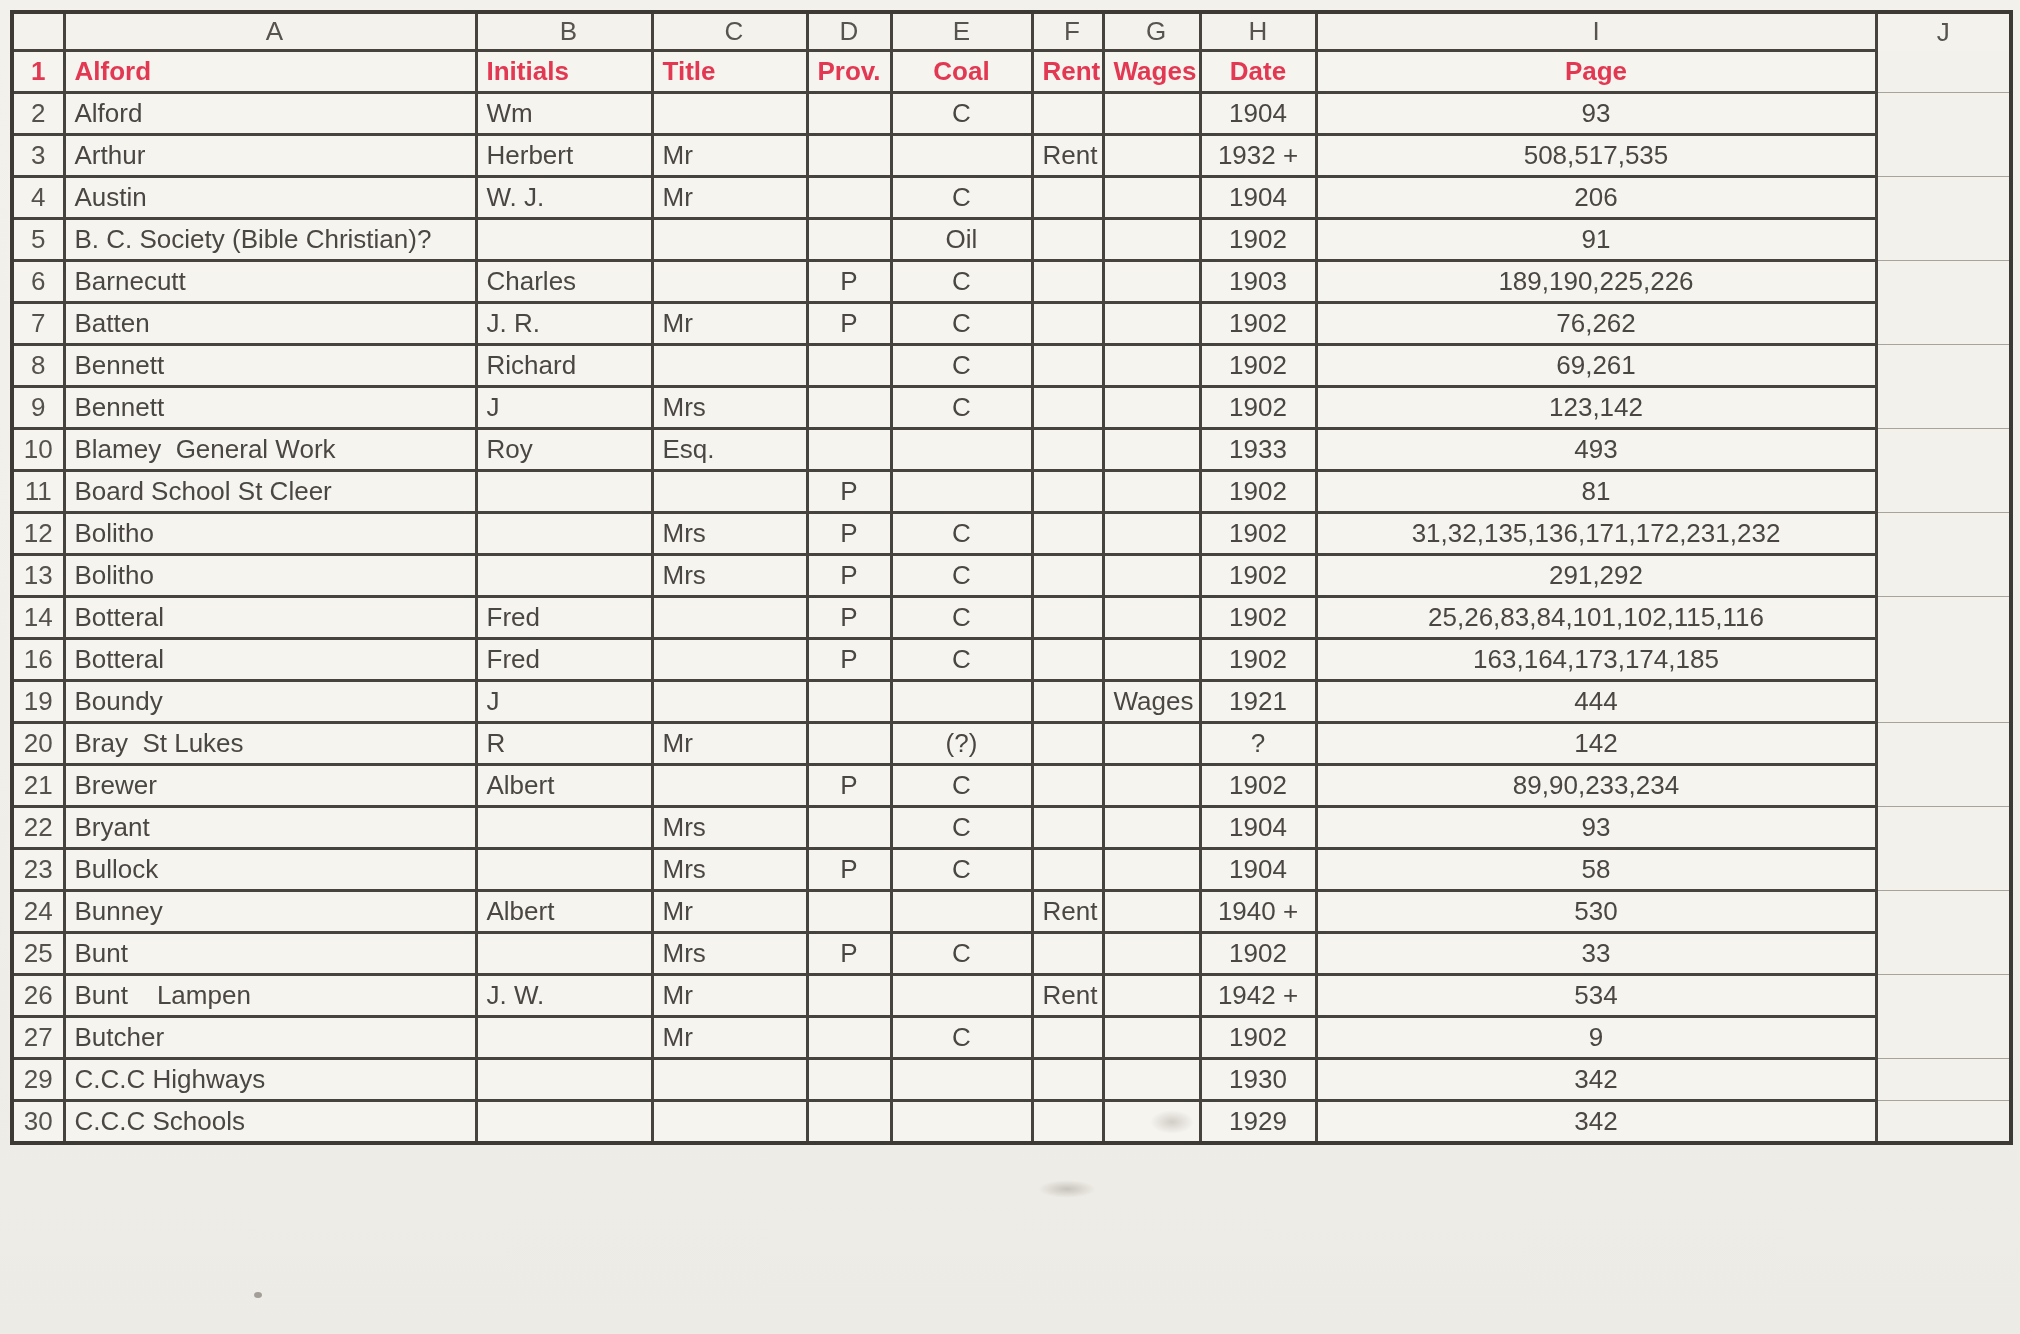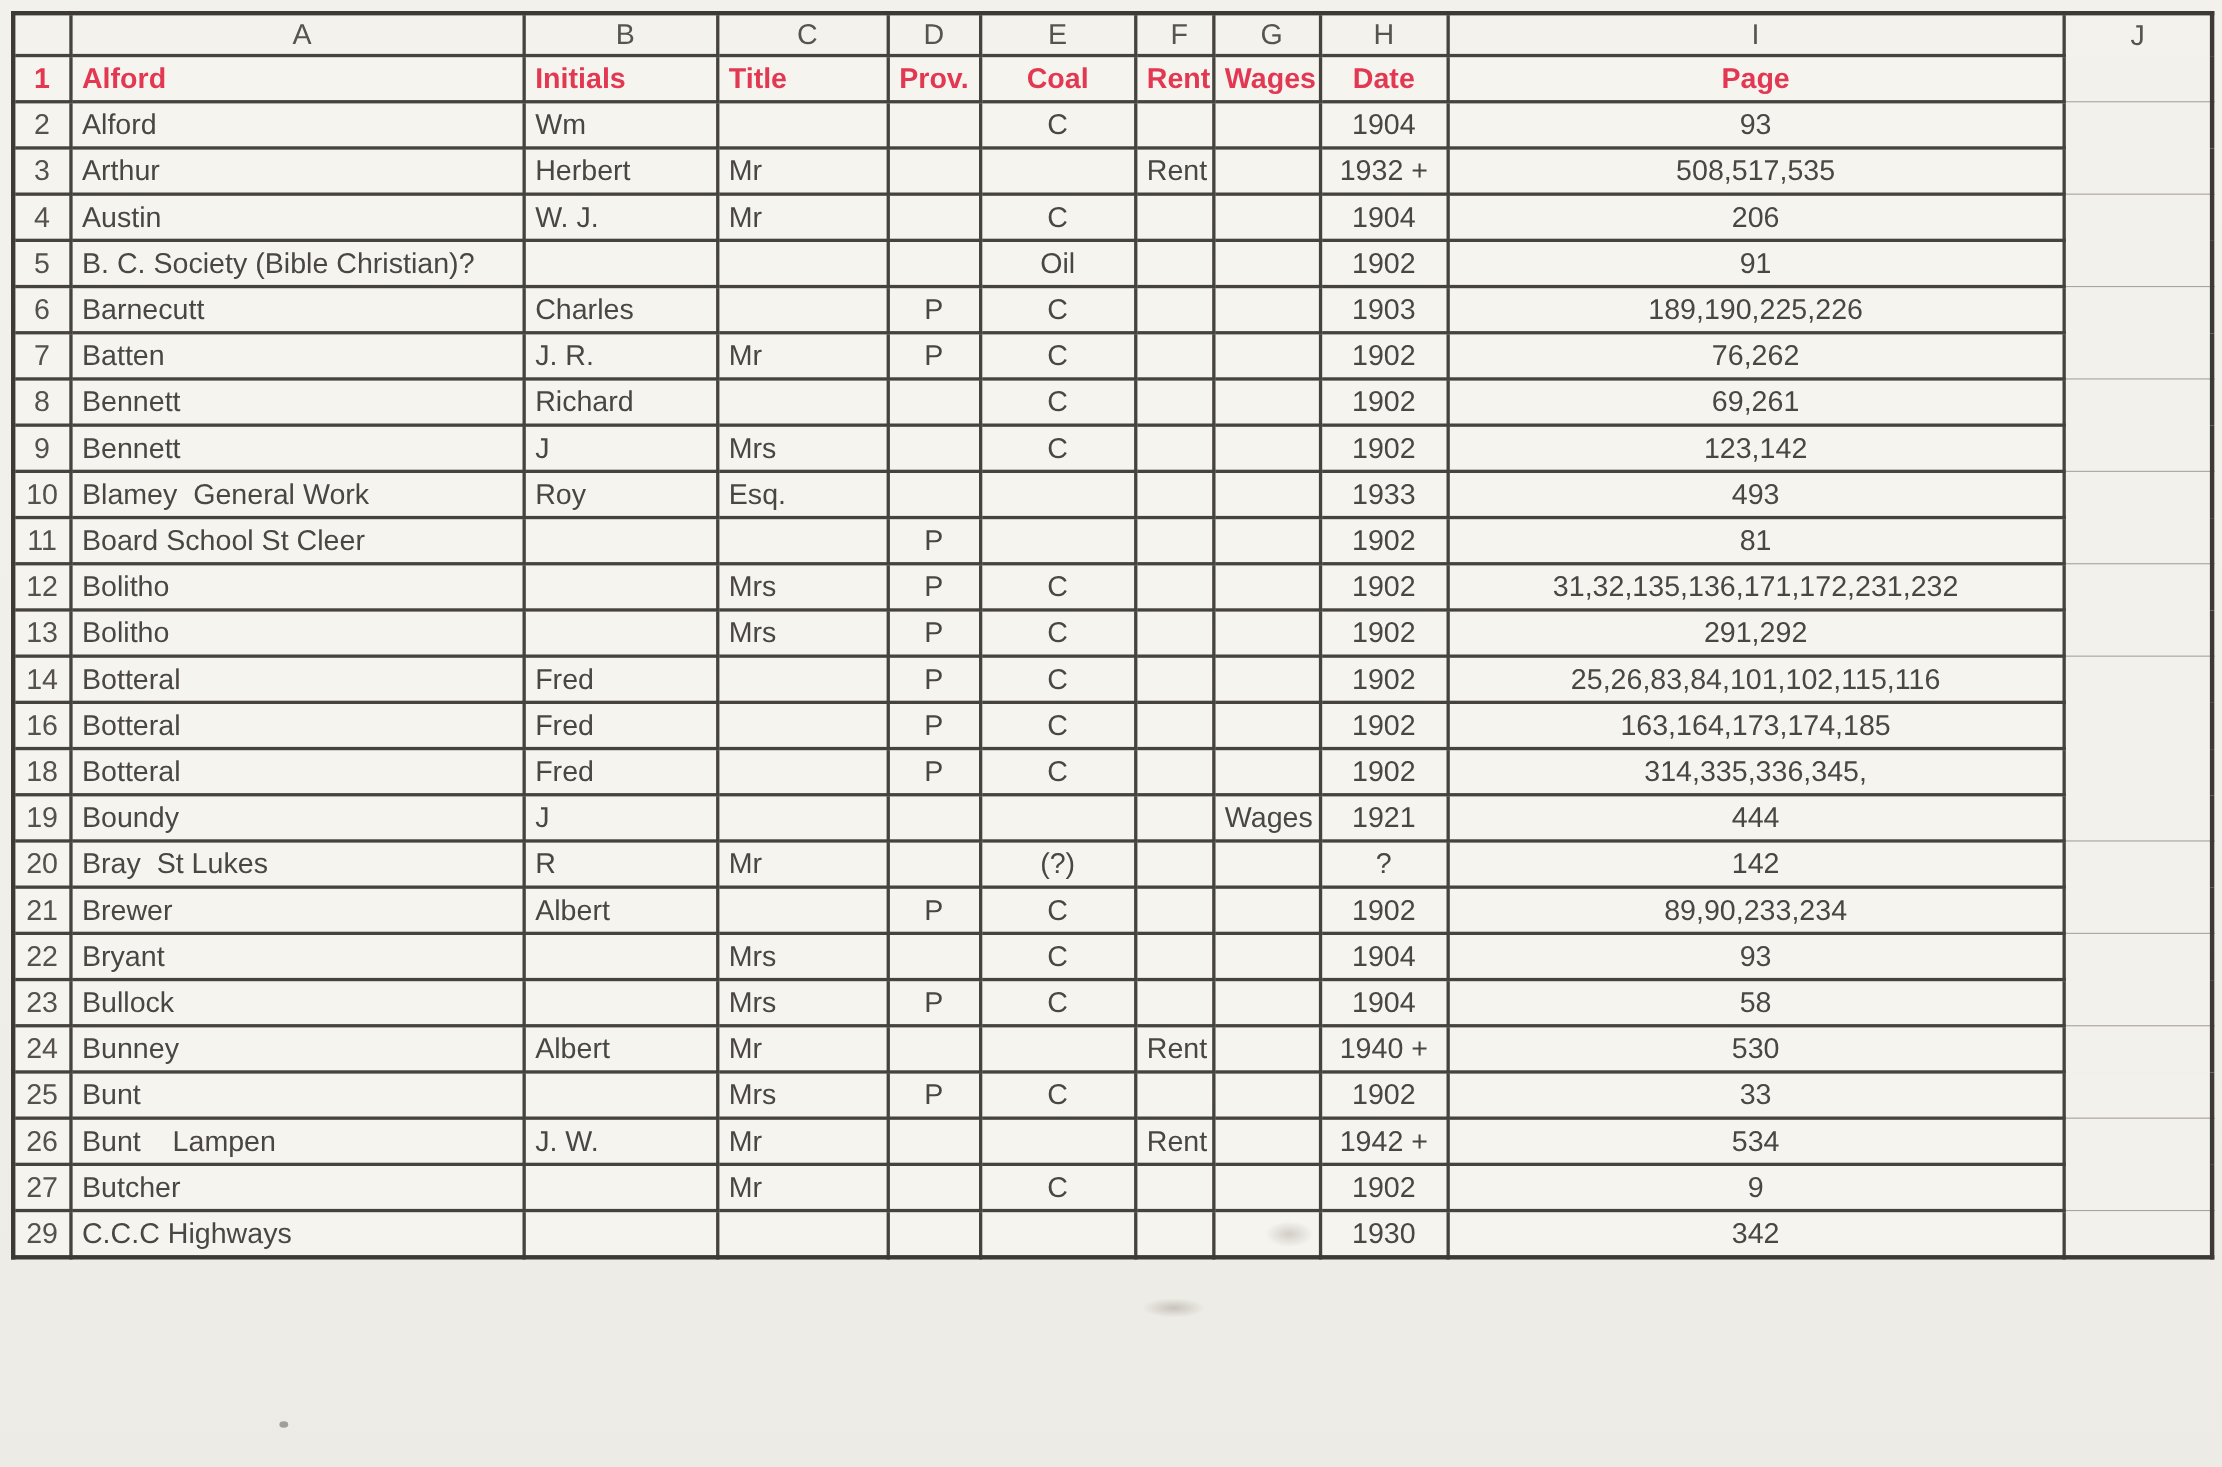--- a/index.html
+++ b/index.html
@@ -287,33 +287,20 @@
           <td class="col-B a-l">Fred</td>
           <td class="col-C a-l"></td>
           <td class="col-D a-c">P</td>
           <td class="col-E a-c">C</td>
           <td class="col-F a-l"></td>
           <td class="col-G a-l"></td>
           <td class="col-H a-c">1902</td>
           <td class="col-I a-c">163,164,173,174,185</td>
           <td class="col-J a-c jcol"></td>
         </tr>
-        <tr class="datarow">
-          <td class="col-num a-c">18</td>
-          <td class="col-A a-l">Botteral</td>
-          <td class="col-B a-l">Fred</td>
-          <td class="col-C a-l"></td>
-          <td class="col-D a-c">P</td>
-          <td class="col-E a-c">C</td>
-          <td class="col-F a-l"></td>
-          <td class="col-G a-l"></td>
-          <td class="col-H a-c">1902</td>
-          <td class="col-I a-c">314,335,336,345,</td>
-          <td class="col-J a-c jcol"></td>
-        </tr>
         <tr class="datarow jline">
           <td class="col-num a-c">19</td>
           <td class="col-A a-l">Boundy</td>
           <td class="col-B a-l">J</td>
           <td class="col-C a-l"></td>
           <td class="col-D a-c"></td>
           <td class="col-E a-c"></td>
           <td class="col-F a-l"></td>
           <td class="col-G a-l">Wages</td>
           <td class="col-H a-c">1921</td>
@@ -427,20 +414,33 @@
         <tr class="datarow jline">
           <td class="col-num a-c">29</td>
           <td class="col-A a-l">C.C.C Highways</td>
           <td class="col-B a-l"></td>
           <td class="col-C a-l"></td>
           <td class="col-D a-c"></td>
           <td class="col-E a-c"></td>
           <td class="col-F a-l"></td>
           <td class="col-G a-l"></td>
           <td class="col-H a-c">1930</td>
+          <td class="col-I a-c">342</td>
+          <td class="col-J a-c jcol"></td>
+        </tr>
+        <tr class="datarow">
+          <td class="col-num a-c">30</td>
+          <td class="col-A a-l">C.C.C Schools</td>
+          <td class="col-B a-l"></td>
+          <td class="col-C a-l"></td>
+          <td class="col-D a-c"></td>
+          <td class="col-E a-c"></td>
+          <td class="col-F a-l"></td>
+          <td class="col-G a-l"></td>
+          <td class="col-H a-c">1929</td>
           <td class="col-I a-c">342</td>
           <td class="col-J a-c jcol"></td>
         </tr>
       </tbody>
   </table>
   <div class="blot blot-1"></div>
   <div class="blot blot-2"></div>
   <div class="blot blot-3"></div>
 </div>
 

